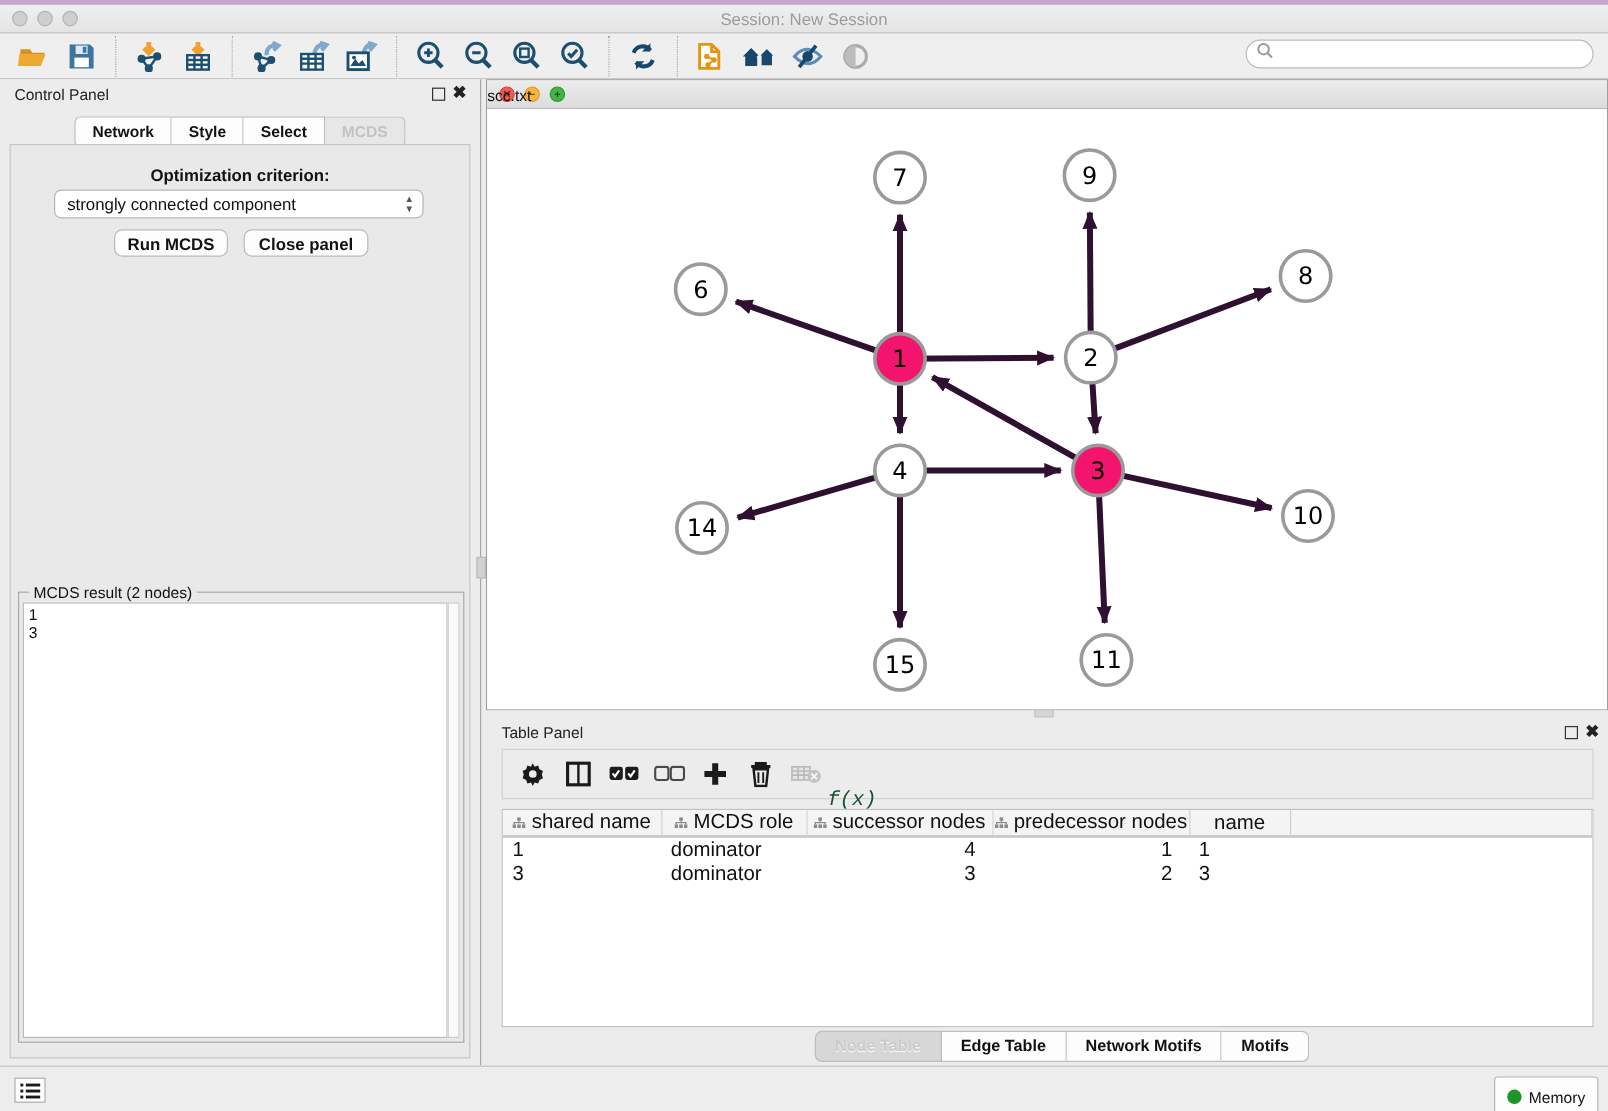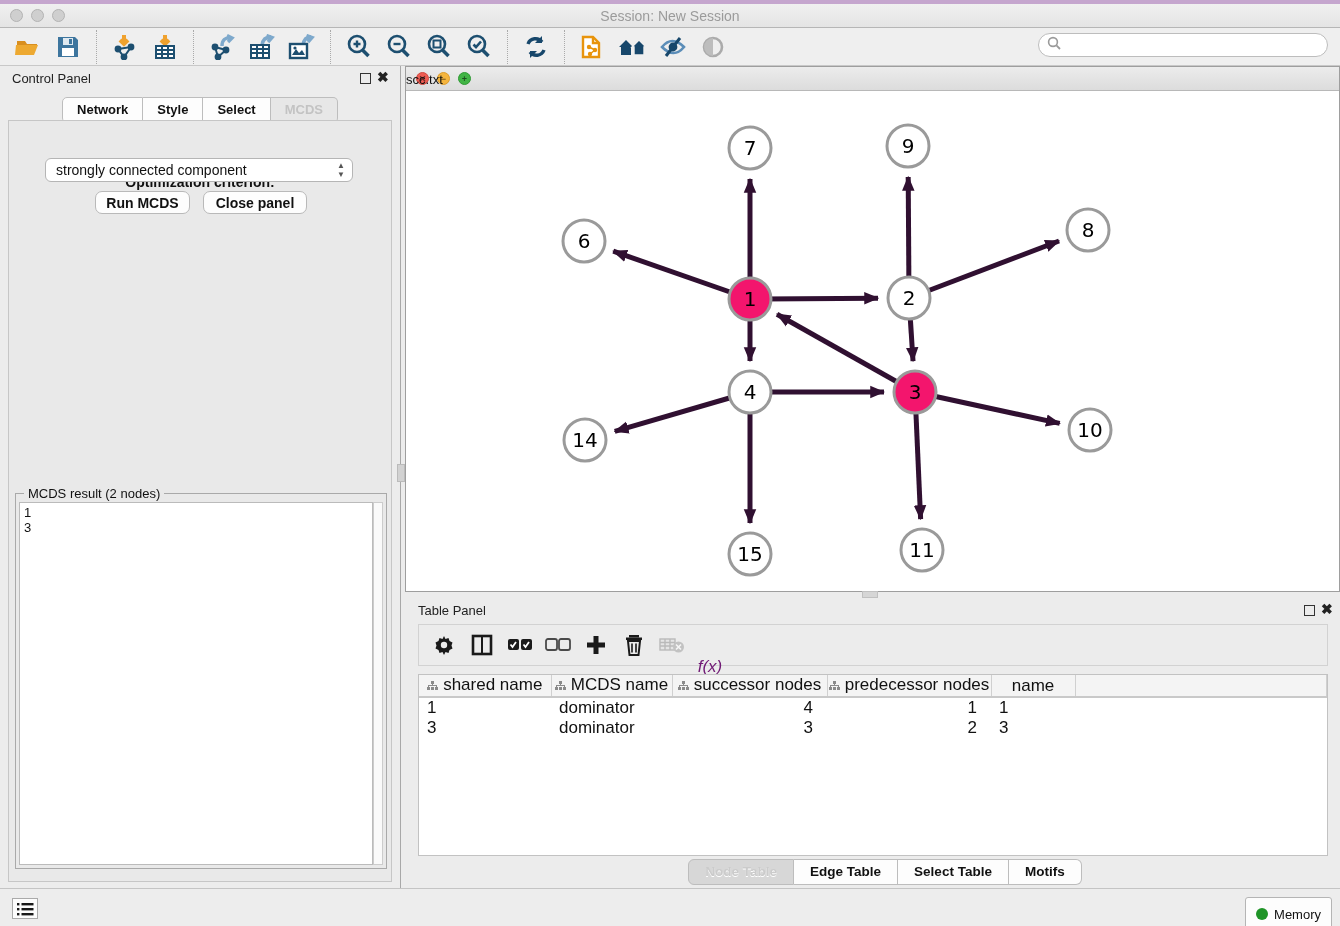--- a/index.html
+++ b/index.html
@@ -30,21 +30,21 @@
   .ph-float { position:absolute; top:7px; width:11px; height:11px; border:1.5px solid #333; }
   .ph-close { position:absolute; top:4px; font-size:14px; font-weight:bold; color:#222; line-height:14px; }
   .cp-tabs { position:absolute; left:0; top:31px; width:100%; display:flex; justify-content:center; }
   .cp-tab { font-size:13px; font-weight:bold; color:#111; background:#fdfdfd; border:1px solid #bdbdbd;
     border-left:none; padding:4px 14px 5px; }
   .cp-tab:first-child { border-left:1px solid #bdbdbd; border-radius:5px 0 0 5px; }
   .cp-tab:last-child { border-radius:0 5px 5px 0; }
   .cp-tab.sel { background:#e7e7e7; color:#c3c3c3; }
   .cp-content { position:absolute; left:8px; top:54px; width:384px; height:762px;
     background:#e9e9e9; border:1px solid #c6c6c6; }
-  .opt-label { position:absolute; left:0; top:17px; width:100%; text-align:center; font-size:14px; font-weight:bold; color:#111;margin-top:36px; }
+  .opt-label { position:absolute; left:0; top:17px; width:100%; text-align:center; font-size:14px; font-weight:bold; color:#111; }
   .combo { position:absolute; left:36px; top:37px; width:308px; height:24px; background:#fff;
     border:1px solid #b5b5b5; border-radius:6px; font-size:14px; display:flex; align-items:center; padding-left:10px; color:#111; }
   .combo .chevrons { position:absolute; right:7px; top:2px; font-size:8px; color:#555; line-height:9px; text-align:center; }
   .cp-btn { position:absolute; top:70px; height:23px; background:#fdfdfd; border:1px solid #b9b9b9;
     border-radius:7px; font-size:14px; font-weight:bold; color:#111; display:flex; align-items:center; justify-content:center; }
   .result-group { position:absolute; left:6px; top:372px; width:372px; height:376px; border:1px solid #a9a9a9; }
   .result-label { position:absolute; left:8px; top:-8px; background:#e9e9e9; padding:0 4px; font-size:13px; color:#111; }
   .result-text { position:absolute; left:3px; top:8px; right:13px; bottom:3px; background:#fff;
     border:1px solid #bbb; font-size:13px; padding:2px 4px; white-space:pre; color:#111; }
   .result-scroll { position:absolute; right:3px; top:8px; width:10px; bottom:3px; background:#fafafa; border:1px solid #ccc; }
@@ -85,21 +85,21 @@
   .tp-tab.sel { background:#d7d7d7; color:#cbcbcb; text-shadow:0 1px 0 #fff; }
 
   
   .statusbar { position:absolute; left:0; top:888px; width:1340px; height:38px; background:#ededed; border-top:1px solid #c4c4c4; }
   .sb-left-btn { position:absolute; left:12px; top:9px; width:26px; height:21px; background:#fdfdfd; border:1px solid #aaa;
     display:flex; align-items:center; justify-content:center; }
   .memory-btn { position:absolute; right:8px; top:8px; height:34px; background:#fdfdfd; border:1px solid #b5b5b5;
     border-radius:3px; display:flex; align-items:center; padding:0 10px; font-size:13px; color:#111; }
   .memory-dot { width:12px; height:12px; border-radius:50%; background:#1f9427; margin-right:6px; }
 
-  .fx { font-family:Liberation Sans, sans-serif; font-style:italic; font-size:17px; color:#701a75;margin-top:44px; }
+  .fx { font-family:Liberation Mono, monospace; font-style:italic; font-size:17px; color:#14532d;margin-top:44px; }
 </style>
 </head>
 <body>
 
 <div class="window">
 
   <div class="titlebar">
     <div class="accent"></div>
     <div class="tl-dot" style="left:10px"></div>
     <div class="tl-dot" style="left:31px"></div>
@@ -418,21 +418,21 @@
                     <g fill="#8a8a8a">
                       <rect x="4" y="0" width="3" height="3"></rect>
                       <rect x="0" y="6" width="3" height="3"></rect>
                       <rect x="4" y="6" width="3" height="3"></rect>
                       <rect x="8" y="6" width="3" height="3"></rect>
                       <rect x="1" y="4" width="9" height="1"></rect>
                       <rect x="5" y="3" width="1" height="2"></rect>
                       <rect x="1" y="4" width="1" height="2"></rect>
                       <rect x="9" y="4" width="1" height="2"></rect>
                     </g>
-                  </svg></span><span>MCDS name</span></th>
+                  </svg></span><span>MCDS role</span></th>
               <th style="width: 155px;"><span class="hier"><svg width="11" height="10">
                     <g fill="#8a8a8a">
                       <rect x="4" y="0" width="3" height="3"></rect>
                       <rect x="0" y="6" width="3" height="3"></rect>
                       <rect x="4" y="6" width="3" height="3"></rect>
                       <rect x="8" y="6" width="3" height="3"></rect>
                       <rect x="1" y="4" width="9" height="1"></rect>
                       <rect x="5" y="3" width="1" height="2"></rect>
                       <rect x="1" y="4" width="1" height="2"></rect>
                       <rect x="9" y="4" width="1" height="2"></rect>
@@ -470,21 +470,21 @@
               <td class="ar">2</td>
               <td class="al">3</td>
               <td></td>
             </tr>
           </tbody>
         </table>
     </div>
     <div class="tp-tabs" id="tp-tabs">
         <span class="tp-tab sel">Node Table</span>
         <span class="tp-tab">Edge Table</span>
-        <span class="tp-tab">Select Table</span>
+        <span class="tp-tab">Network Motifs</span>
         <span class="tp-tab">Motifs</span>
       </div>
   </div>
 
   <div class="statusbar">
     <div class="sb-left-btn">
       <svg width="18" height="14">
           <g fill="#1a1a1a">
             <rect x="1" y="1" width="2.4" height="2.4"></rect>
             <rect x="5.5" y="1" width="12" height="2.4"></rect>

